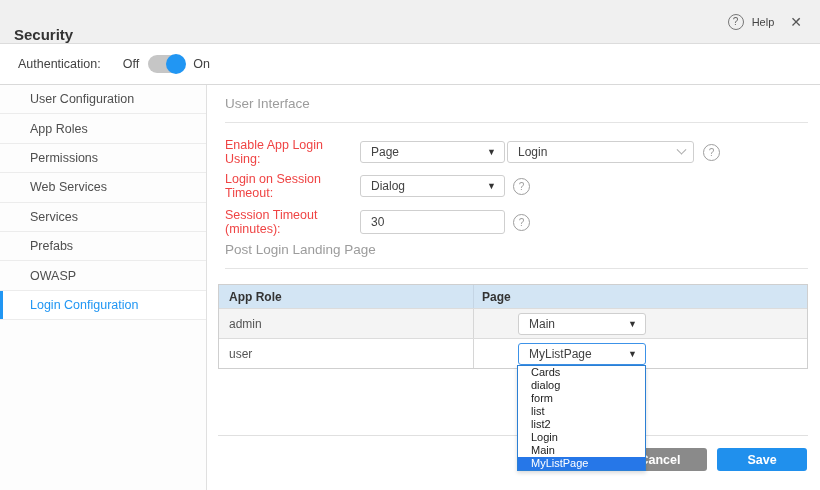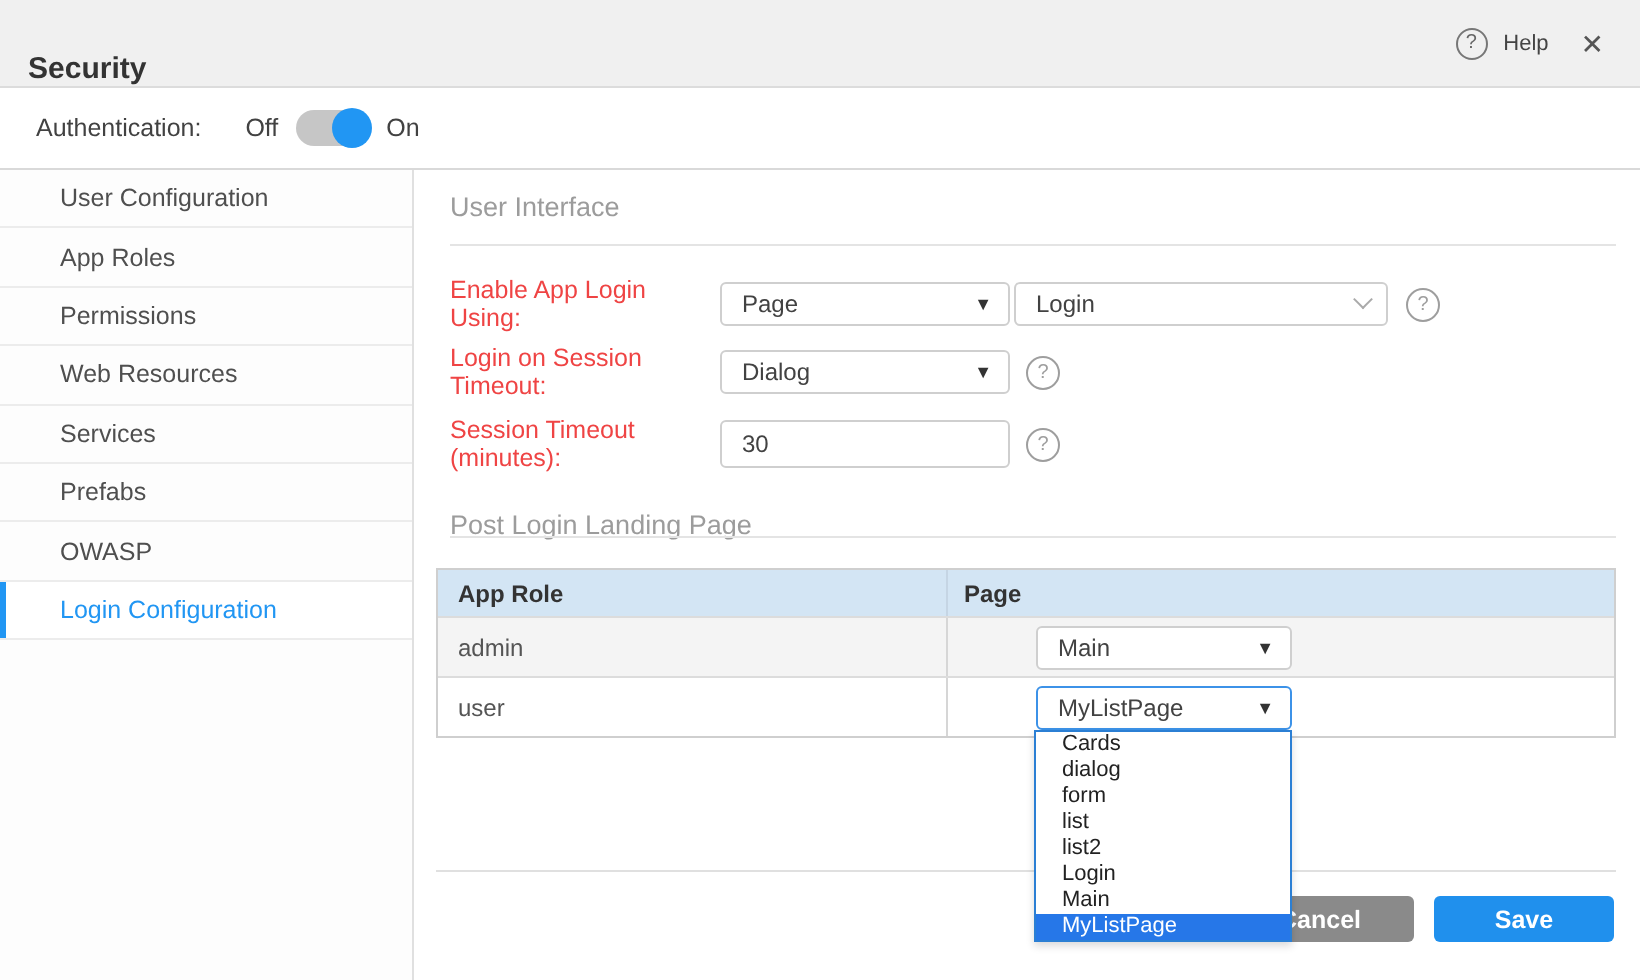--- a/index.html
+++ b/index.html
@@ -89,21 +89,21 @@
     <span class="toggle">
         <span class="knob"></span>
       </span>
     <span class="auth-on">On</span>
   </div>
 
   <div class="sidebar">
     <div class="side-item">User Configuration</div>
     <div class="side-item">App Roles</div>
     <div class="side-item">Permissions</div>
-    <div class="side-item">Web Resources</div>
+    <div class="side-item">Web Services</div>
     <div class="side-item">Services</div>
     <div class="side-item">Prefabs</div>
     <div class="side-item">OWASP</div>
     <div class="side-item active">Login Configuration</div>
   </div>
 
   <div class="content">
 
     <div class="section-title" style="top:11px;">User Interface</div>
     <div class="hr" style="top:37px;"></div>
@@ -132,21 +132,21 @@
       <span class="help-q">?</span>
     </div>
 
     <div class="form-row" style="top:126px;">
       <span class="f-label">Session Timeout (minutes):</span>
       <input class="txt-input" value="30" style="">
       <span class="gap8"></span>
       <span class="help-q">?</span>
     </div>
 
-    <div class="section-title" style="top:170px;">Post Login Landing Page</div>
+    <div class="section-title" style="top:157px;">Post Login Landing Page</div>
     <div class="hr" style="top:183px;"></div>
 
     <div class="table">
       <div class="t-header">
         <div class="th th1">App Role</div>
         <div class="th th2">Page</div>
       </div>
       <div class="t-row alt">
         <div class="td1">admin</div>
         <div class="td2">

